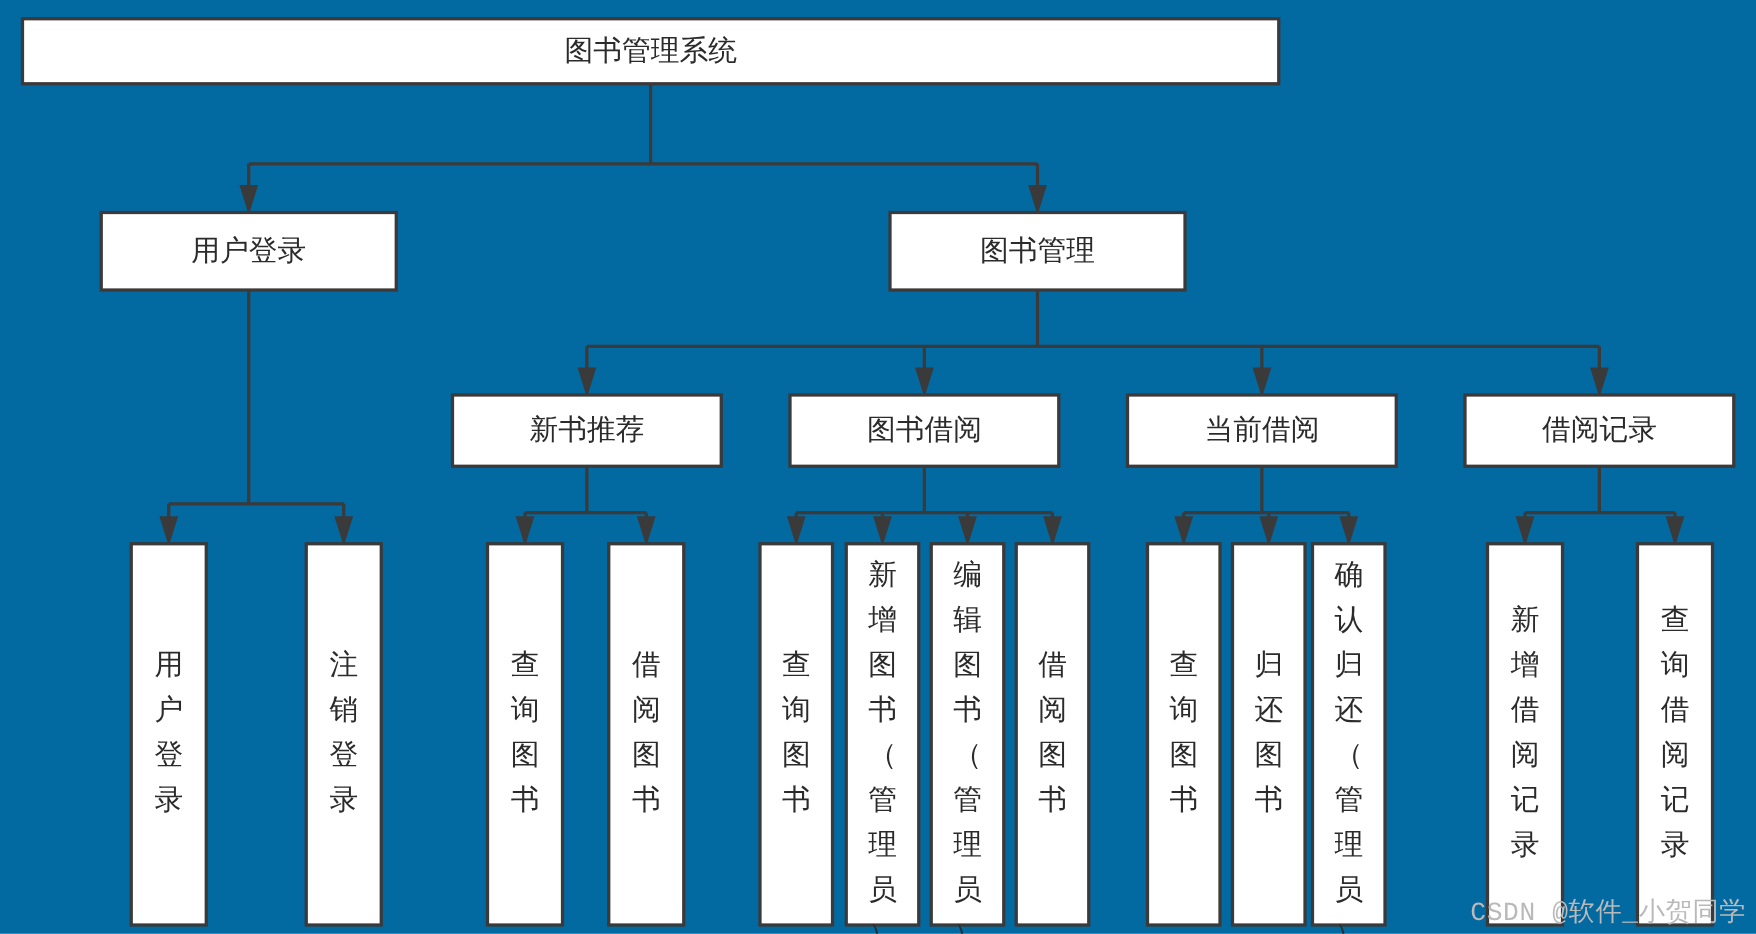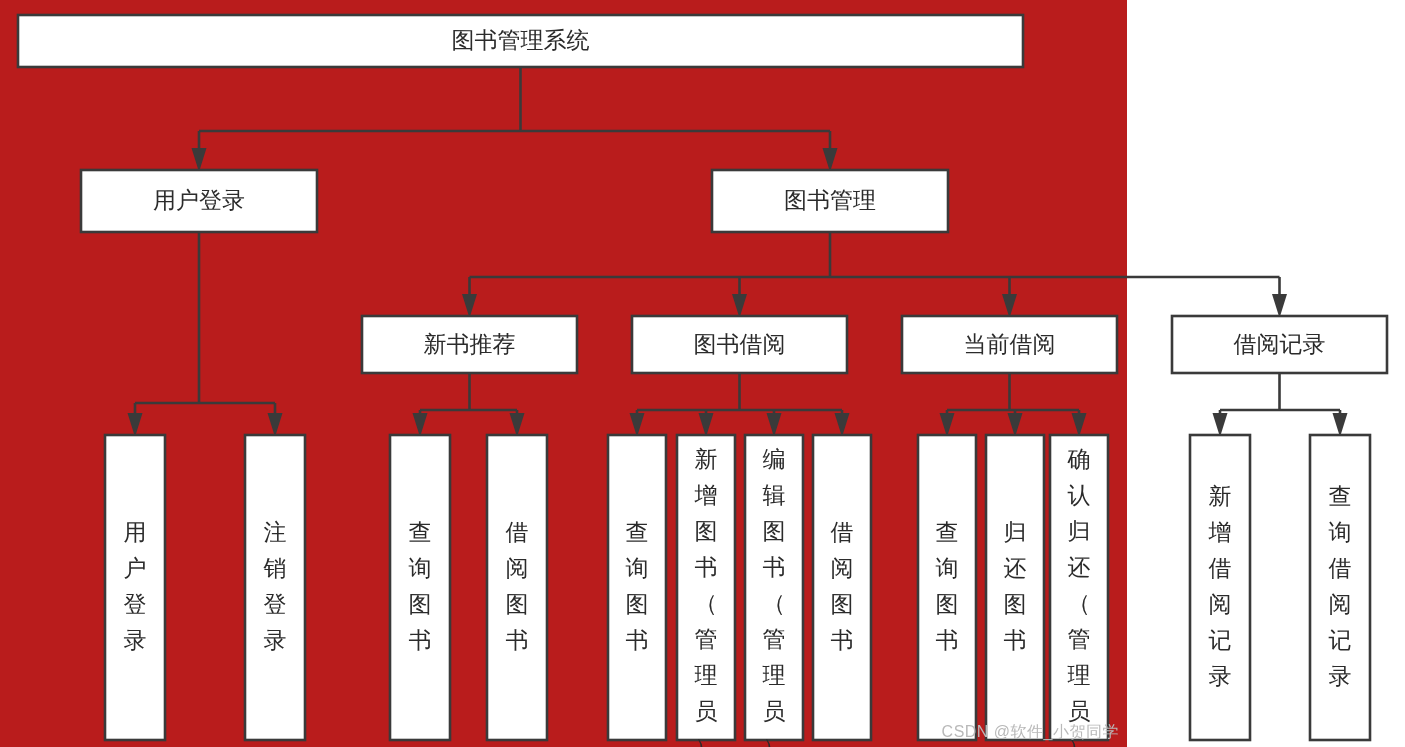--- a/index.html
+++ b/index.html
@@ -8,23 +8,23 @@
     background: #ffffff;
   }
   body {
     width: 1405px;
     height: 747px;
     font-family: "Liberation Sans", "DejaVu Sans", sans-serif;
     overflow: hidden;
   }
   #chart-root {
     position: relative;
-    width: 1127px;
+    width: 1405px;
     height: 747px;
-    background: #b91c1c;
+    background: #0369a1;
   }
   svg#flow {
     position: absolute;
     left: 0;
     top: 0;
     width: 1405px;
     height: 747px;
   }
   .node-rect {
     fill: #ffffff;
@@ -54,22 +54,22 @@
     font-size: 23px;
     fill: #2b2b2b;
     text-anchor: middle;
     dominant-baseline: middle;
     white-space: pre;
   }
   .watermark {
     position: absolute;
     right: 8px;
     bottom: 4px;
-    font-family: Liberation Sans, sans-serif;
-    font-size: 16px;
+    font-family: Liberation Mono, monospace;
+    font-size: 21px;
     color: #b9b9b9;
     letter-spacing: 0.5px;
     user-select: none;
     pointer-events: none;
     margin-top: 32px;
   }
 </style>
 </head>
 <body>
 

